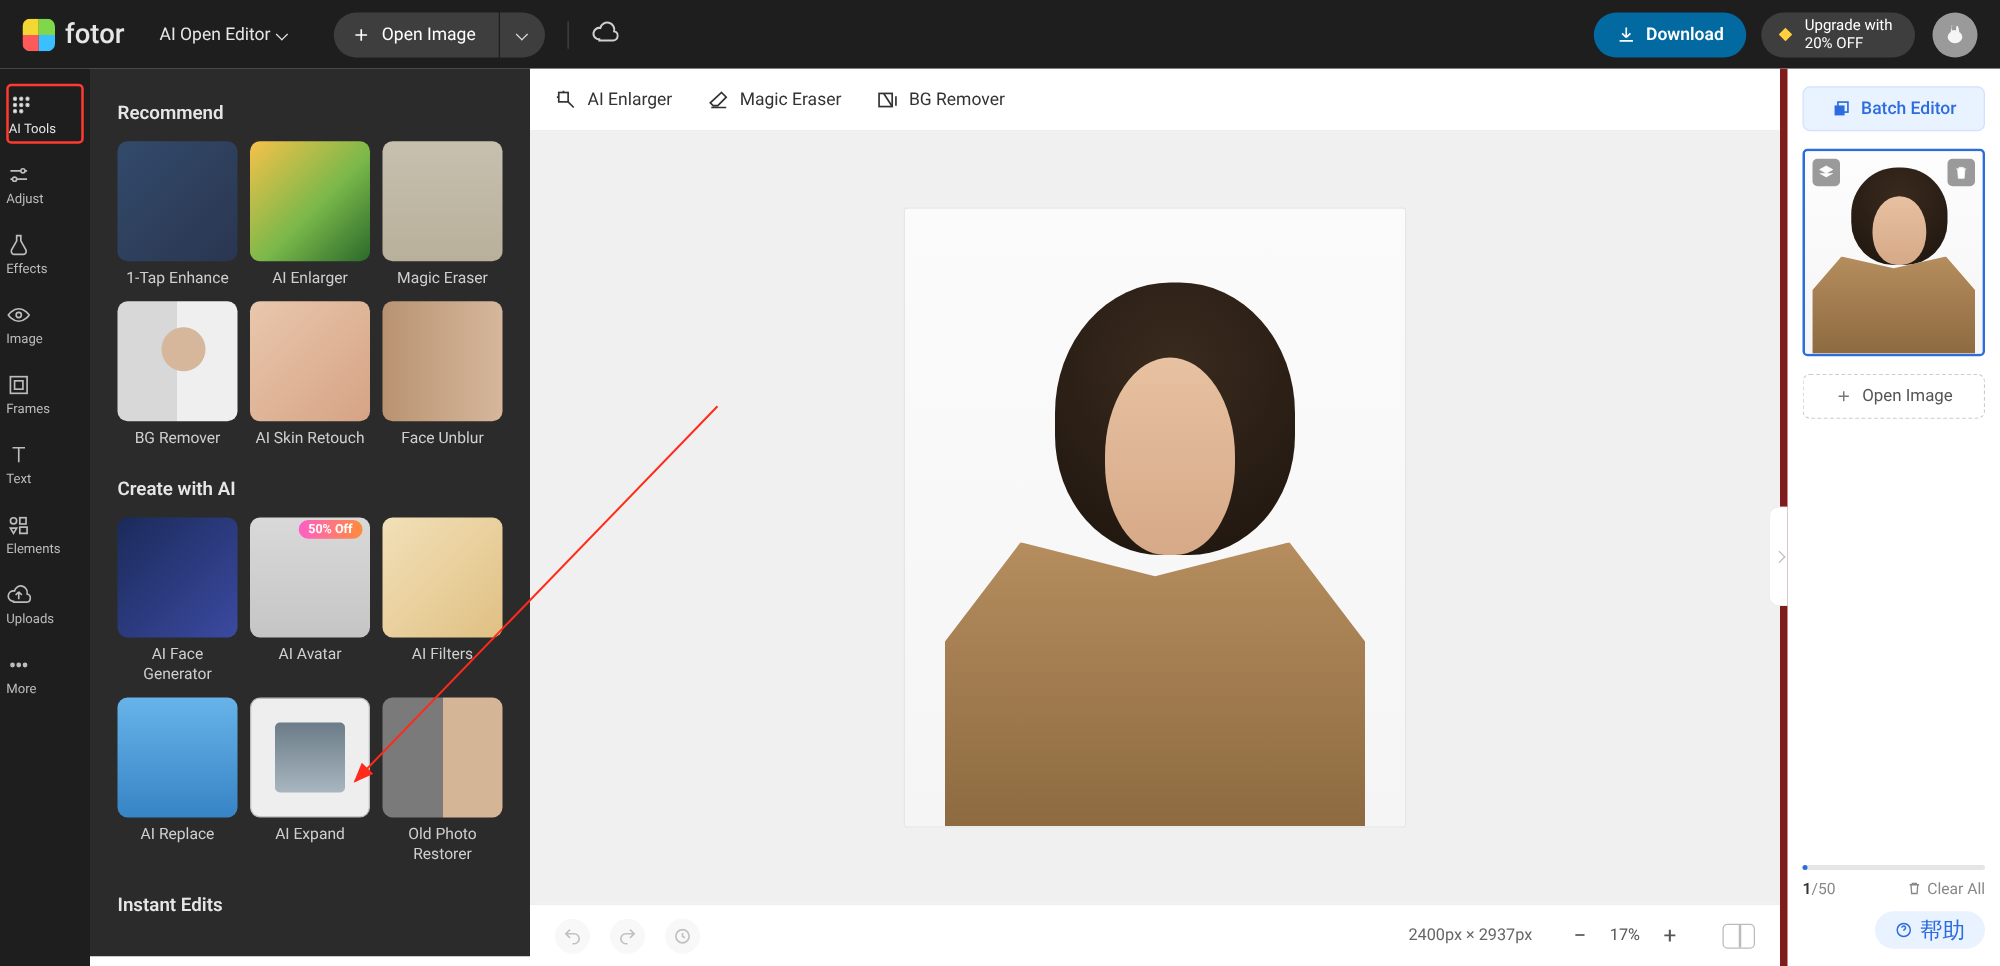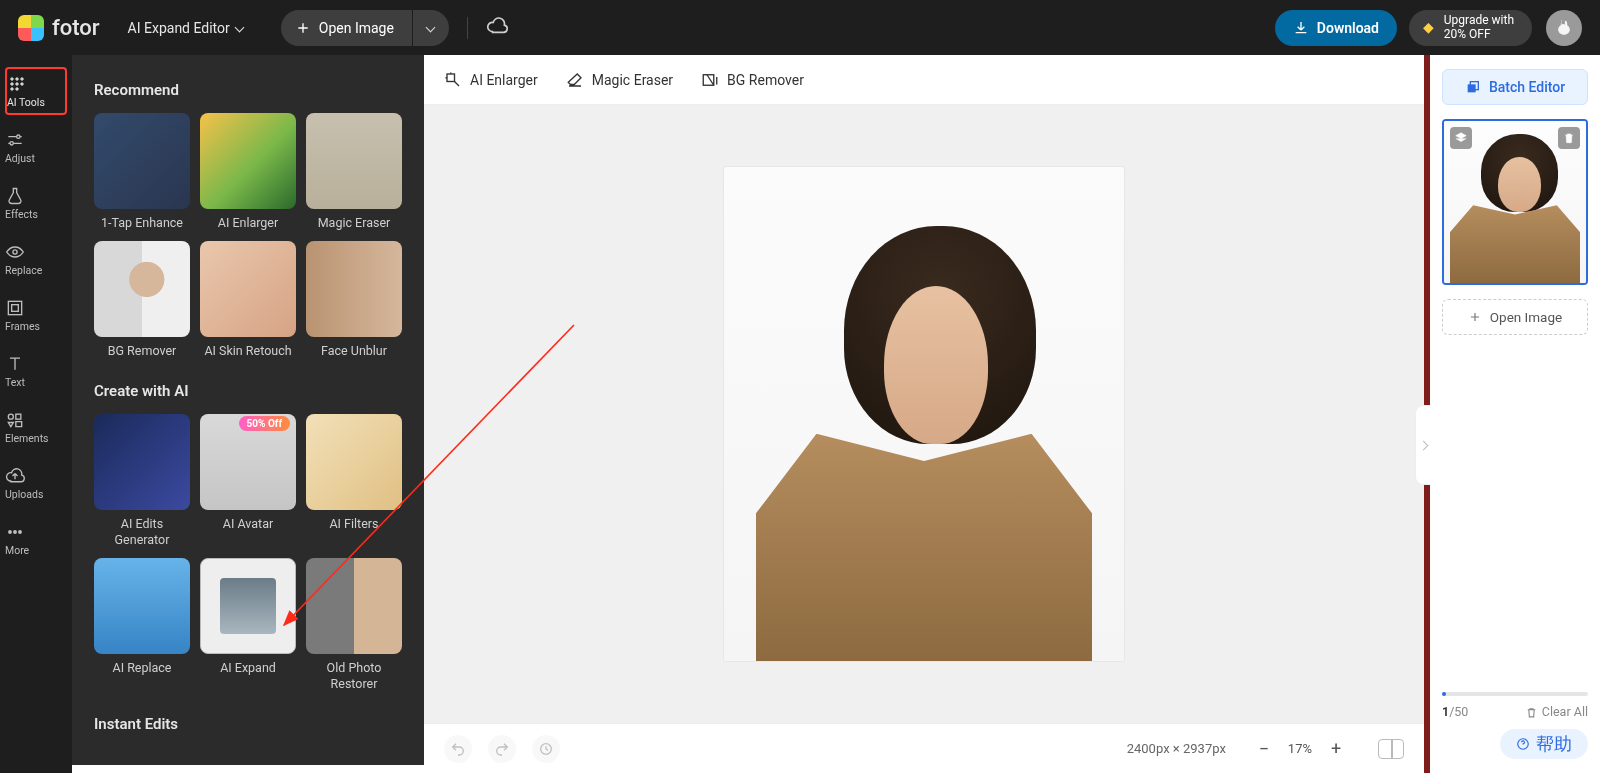--- a/index.html
+++ b/index.html
@@ -101,21 +101,21 @@
 .thumb-card .portrait-bg{background:linear-gradient(#fdfdfd,#f5f5f5);} 
 .tc-icon{position:absolute;top:6px;width:22px;height:22px;border-radius:4px;background:#9a9a9a;display:flex;align-items:center;justify-content:center;cursor:pointer;}
 .tc-icon.left{left:6px;} .tc-icon.right{right:6px;}
 .tc-icon svg{width:14px;height:14px;fill:#fff;stroke:#fff;}
 .open-more{margin-top:14px;height:36px;border:1px dashed #ccc;border-radius:6px;display:flex;align-items:center;justify-content:center;gap:8px;color:#555;font-size:13.5px;cursor:pointer;}
 .right-spacer{flex:1;}
 .slider-track{height:4px;background:#e5e5e5;border-radius:2px;position:relative;margin:6px 0 8px;}
 .slider-fill{position:absolute;left:0;top:0;bottom:0;width:3%;background:#2d6cdf;border-radius:2px;}
 .count-row{display:flex;align-items:center;justify-content:space-between;font-size:12.5px;color:#888;}
 .count-row b{color:#333;font-weight:600;}
-.clear-all{display:flex;align-items:flex-end;gap:4px;cursor:pointer;}
+.clear-all{display:flex;align-items:flex-start;gap:4px;cursor:pointer;}
 .help-btn{margin-top:10px;align-self:flex-end;background:#e9f2ff;color:#2d6cdf;border:none;border-radius:16px;height:30px;padding:0 16px;display:flex;align-items:center;gap:6px;font-size:18px;cursor:pointer;}
 
 .right-expand-tab{position:absolute;left:-15px;top:350px;width:15px;height:80px;background:#fff;border:1px solid #eee;border-right:none;border-radius:8px 0 0 8px;display:flex;align-items:center;justify-content:center;cursor:pointer;}
 
 .chev{display:inline-block;border:solid currentColor;border-width:0 1.5px 1.5px 0;padding:3px;}
 .chev.down{transform:rotate(45deg);} .chev.left{transform:rotate(135deg);} .chev.right{transform:rotate(-45deg);}
 </style>
 </head>
 <body>
 
@@ -123,21 +123,21 @@
   <div class="logo">
     <span class="logo-mark">
         <span></span>
         <span></span>
         <span></span>
         <span></span>
       </span>
     <span>fotor</span>
   </div>
   <div class="mode-select">
-    <span>AI Expand Editor</span>
+    <span>AI Open Editor</span>
     <span class="chev down"></span>
   </div>
   <div class="open-img-wrap">
     <button class="open-img-btn">
       <svg viewBox="0 0 24 24" width="16" height="16" stroke="#fff" stroke-width="2" fill="none">
           <path d="M12 5v14M5 12h14"></path>
         </svg>
       <span>Open Image</span>
     </button>
     <div class="open-img-caret">
@@ -199,21 +199,21 @@
       <svg viewBox="0 0 24 24" stroke-width="1.6">
           <path d="M10 3h4v5l5 9a3 3 0 0 1-3 4H8a3 3 0 0 1-3-4l5-9V3z"></path>
         </svg>
       <span>Effects</span>
     </div>
     <div class="rail-item">
       <svg viewBox="0 0 24 24" stroke-width="1.6">
           <path d="M2 12s4-6 10-6 10 6 10 6-4 6-10 6S2 12 2 12z"></path>
           <circle cx="12" cy="12" r="2.5"></circle>
         </svg>
-      <span>Replace</span>
+      <span>Image</span>
     </div>
     <div class="rail-item">
       <svg viewBox="0 0 24 24" stroke-width="1.6">
           <rect x="4" y="4" width="16" height="16"></rect>
           <rect x="8" y="8" width="8" height="8"></rect>
         </svg>
       <span>Frames</span>
     </div>
     <div class="rail-item">
       <svg viewBox="0 0 24 24" stroke-width="1.6">
@@ -273,21 +273,21 @@
       <div class="tool">
             <div class="thumb th-unblur"></div>
             <div class="lbl">Face Unblur</div>
           </div>
     </div>
 
     <h3>Create with AI</h3>
     <div class="grid">
       <div class="tool">
             <div class="thumb th-imggen"></div>
-            <div class="lbl">AI Edits Generator</div>
+            <div class="lbl">AI Face Generator</div>
           </div>
       <div class="tool">
             <span class="badge-sale">50% Off</span>
             <div class="thumb th-avatar"></div>
             <div class="lbl">AI Avatar</div>
           </div>
       <div class="tool">
             <div class="thumb th-filters"></div>
             <div class="lbl">AI Filters</div>
           </div>

